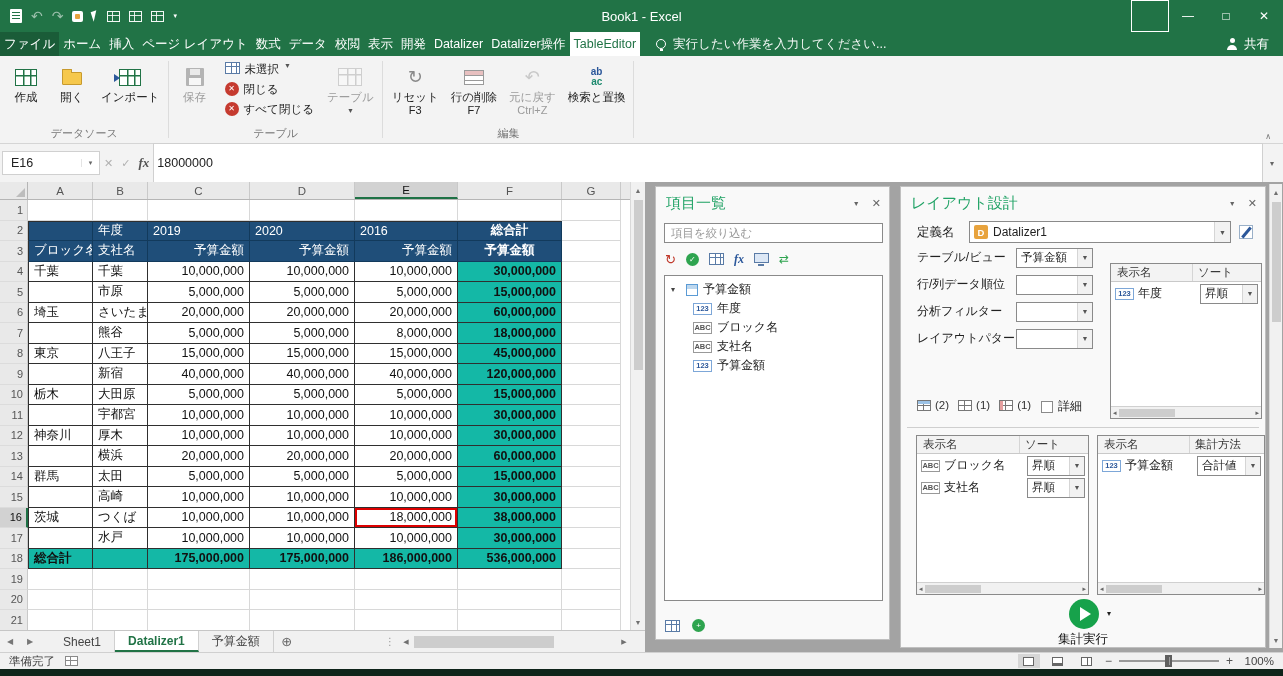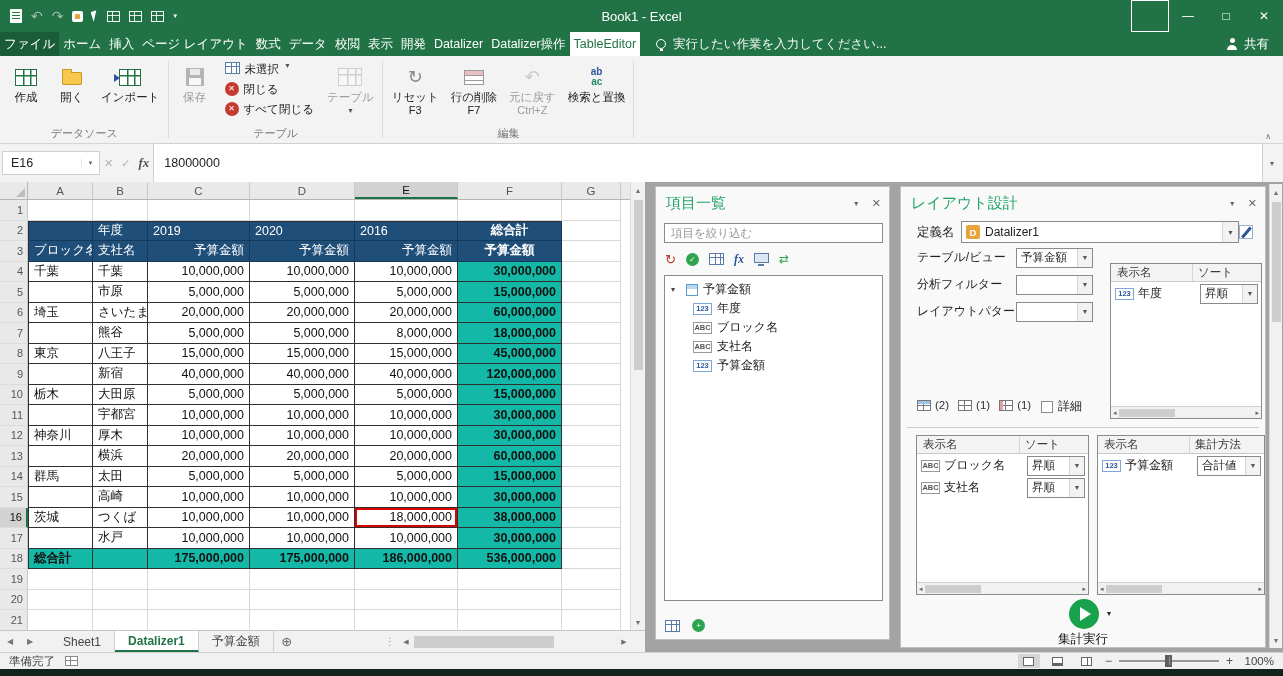--- a/index.html
+++ b/index.html
@@ -72,21 +72,21 @@
   .ic-page{width:14px;height:17px;background:#fff;border:1px solid #9a9a9a}
   .ic-page::before{content:"";position:absolute;left:2px;top:3px;right:2px;height:1px;background:#c9c9c9;box-shadow:0 3px 0 #c9c9c9,0 6px 0 #c9c9c9,0 9px 0 #c9c9c9}
   .ribcollapse{position:absolute;right:12px;bottom:2px;font-size:8px;color:#777}
 
   
   .fbar{position:absolute;left:0;top:144px;width:100%;height:38px;background:#f3f3f3;display:flex;align-items:center;padding:0 2px;gap:0}
   .namebox{width:98px;height:24px;background:#fff;border:1px solid #d0d0d0;display:flex;align-items:center;font-size:12.5px;padding-left:8px}
   .namebox .nbarrow{margin-left:auto;width:18px;text-align:center;font-size:7px;color:#666;border-left:1px solid #e4e4e4}
   .fbtns{display:flex;align-items:center;height:24px;padding:0 4px;gap:8px;color:#b0b0b0;font-size:11px}
   .fxic{font-style:italic;font-family:"Liberation Serif","DejaVu Serif",serif;font-weight:bold;color:#555;font-size:13px}
-  .ffield{flex:1;height:40px;background:#fff;border:1px solid #d0d0d0;display:flex;align-items:center;padding-left:10px;font-size:12.5px}
+  .ffield{flex:1;height:40px;background:#fff;border:1px solid #d0d0d0;display:flex;align-items:center;padding-left:3px;font-size:12.5px}
   .fexp{width:18px;text-align:center;color:#666;font-size:8px}
 
   
   .gridwrap{position:absolute;left:0;top:182px;width:630px;height:448px;background:#fff;overflow:hidden}
   .ghead{display:flex;height:18px;background:#e9e9e9;border-bottom:1px solid #b5b5b5}
   .ghead>div{flex:none}
   .gcorner{width:28px;border-right:1px solid #b5b5b5;position:relative;background:#e9e9e9}
   .gcorner::after{content:"";position:absolute;right:2px;bottom:2px;border-left:9px solid transparent;border-bottom:9px solid #bdbdbd}
   .gcol{border-right:1px solid #c9c9c9;display:flex;align-items:center;justify-content:center;font-size:11.5px;color:#555}
   .gcol.sel{background:#d2d2d2;border-bottom:2px solid #1e7145;color:#111}
@@ -161,21 +161,21 @@
   .titem{display:flex;align-items:center;gap:5px;height:19px;padding-left:4px;cursor:pointer}
   .titem.child{padding-left:26px}
   .texp{font-size:8px;color:#444;width:10px}
   .ic-cube{display:inline-block;width:12px;height:12px;border:1px solid #5b9bd5;background:linear-gradient(#bdd7ee,#bdd7ee) 0 0/100% 4px no-repeat,#fff}
   .badge{width:19px;height:12px;border:1px solid #7da7d8;background:#fff;color:#2b579a;font-size:7.5px;font-weight:bold;display:inline-flex;align-items:center;justify-content:center;flex:none}
   .badge.bABC{color:#555;border-color:#999}
   .pbottom{position:absolute;left:9px;bottom:7px;display:flex;gap:12px;align-items:center}
   .pbottom>span{cursor:pointer}
 
   
-  .defrow{position:absolute;left:16px;top:34px;right:12px;height:22px;display:flex;align-items:center;gap:0;font-size:12.5px}
+  .defrow{position:absolute;left:16px;top:34px;right:12px;height:22px;display:flex;align-items:center;gap:8px;font-size:12.5px}
   .deflabel{width:44px}
   .combo{flex:1;height:22px;background:#fff;border:1px solid #8a8a8a;display:flex;align-items:center;gap:5px;padding-left:4px;font-size:12px;cursor:pointer}
   .combo .sarr{margin-left:auto;width:16px;height:100%;display:flex;align-items:center;justify-content:center;font-size:7px;color:#555;border-left:1px solid #d5d5d5;background:#f2f2f2}
   .ic-d{width:14px;height:14px;background:#e8a33d;color:#fff;font-size:9.5px;font-weight:bold;display:inline-flex;align-items:center;justify-content:center;border-radius:2px;flex:none}
   .ic-pencil{display:inline-block;width:14px;height:14px;position:relative;border:1px solid #9ab0c8;background:#fff;flex:none;cursor:pointer}
   .ic-pencil::after{content:"";position:absolute;left:5px;top:0;width:3px;height:13px;background:#2b579a;transform:rotate(40deg)}
   .lfields{position:absolute;left:16px;top:60px;width:176px}
   .lfrow{display:flex;align-items:center;height:21px;margin-bottom:6px;font-size:12px}
   .lfl{width:99px;white-space:nowrap;overflow:hidden}
   .scombo{height:20px;background:#fff;border:1px solid #8a8a8a;display:flex;align-items:center;padding-left:4px;font-size:11.5px;cursor:pointer;flex:none}
@@ -736,20 +736,27 @@
     </div>
     <div class="lfields">
         <div class="lfrow">
           <span class="lfl">テーブル/ビュー</span>
           <span class="scombo" style="width:77px">
             <span>予算金額</span>
             <span class="sarr">▼</span>
           </span>
         </div>
         <div class="lfrow">
+          <span class="lfl">行/列データ順位</span>
+          <span class="scombo" style="width:77px">
+            <span></span>
+            <span class="sarr">▼</span>
+          </span>
+        </div>
+        <div class="lfrow">
           <span class="lfl">分析フィルター</span>
           <span class="scombo" style="width:77px">
             <span></span>
             <span class="sarr">▼</span>
           </span>
         </div>
         <div class="lfrow">
           <span class="lfl">レイアウトパターン</span>
           <span class="scombo" style="width:77px">
             <span></span>

